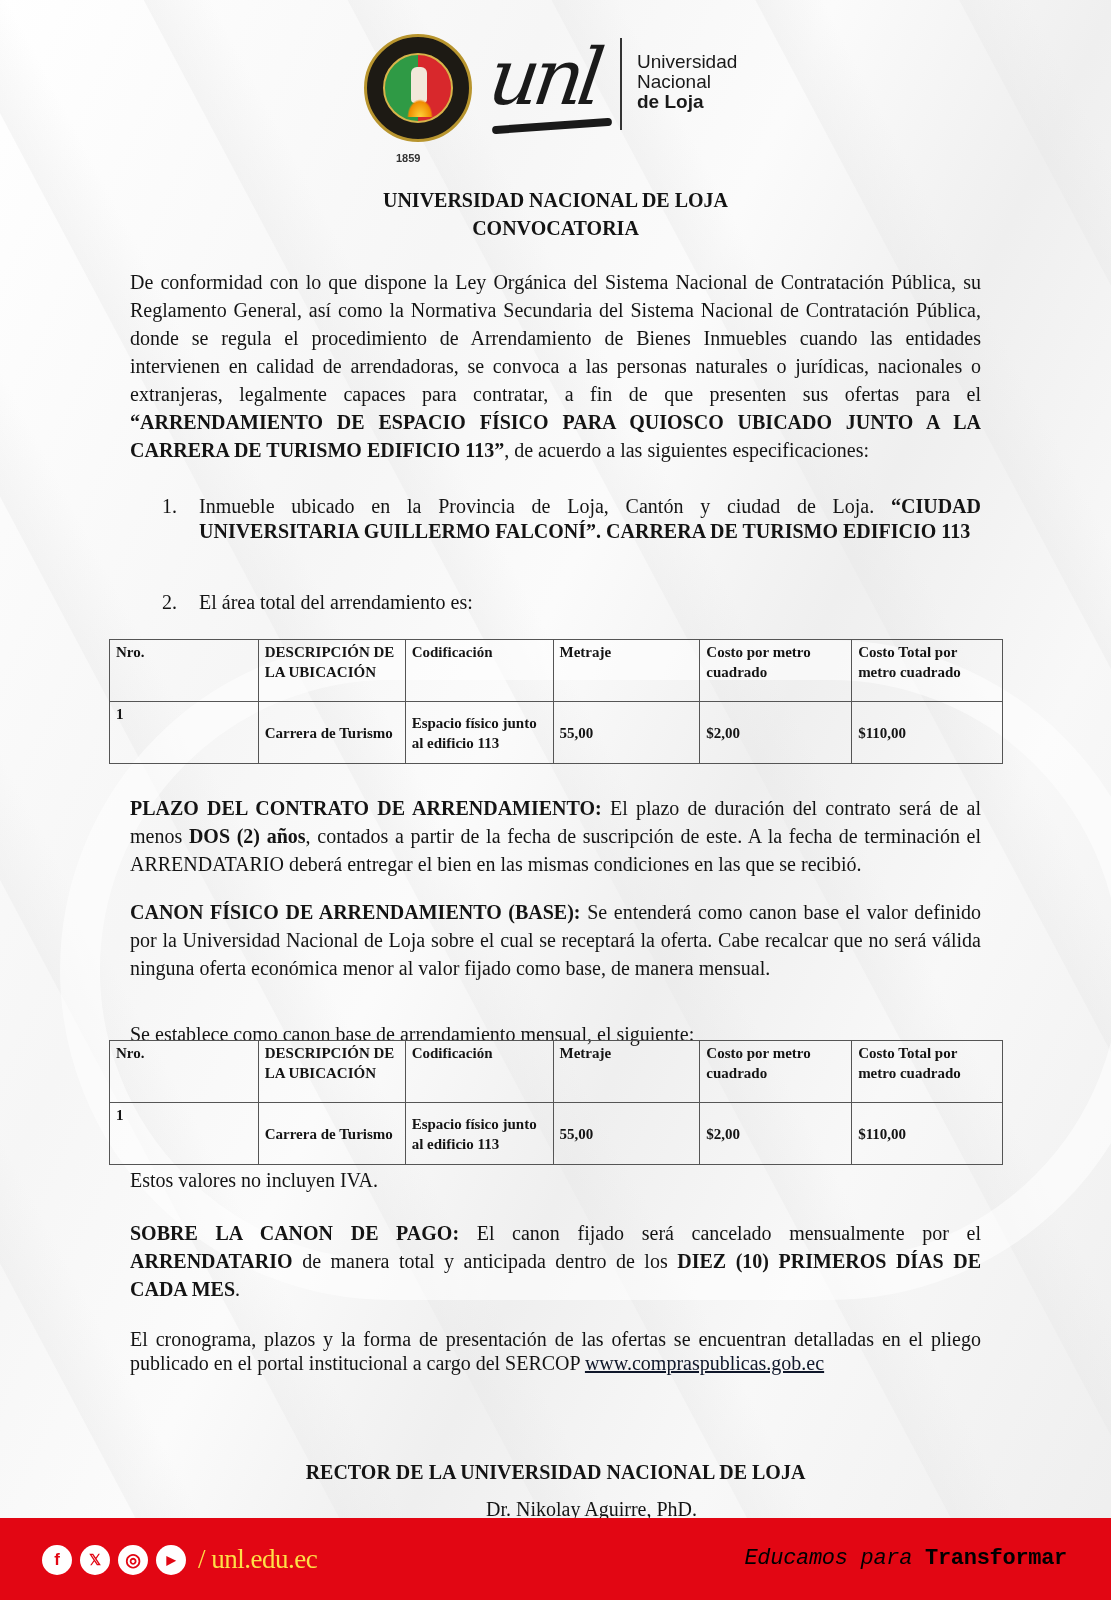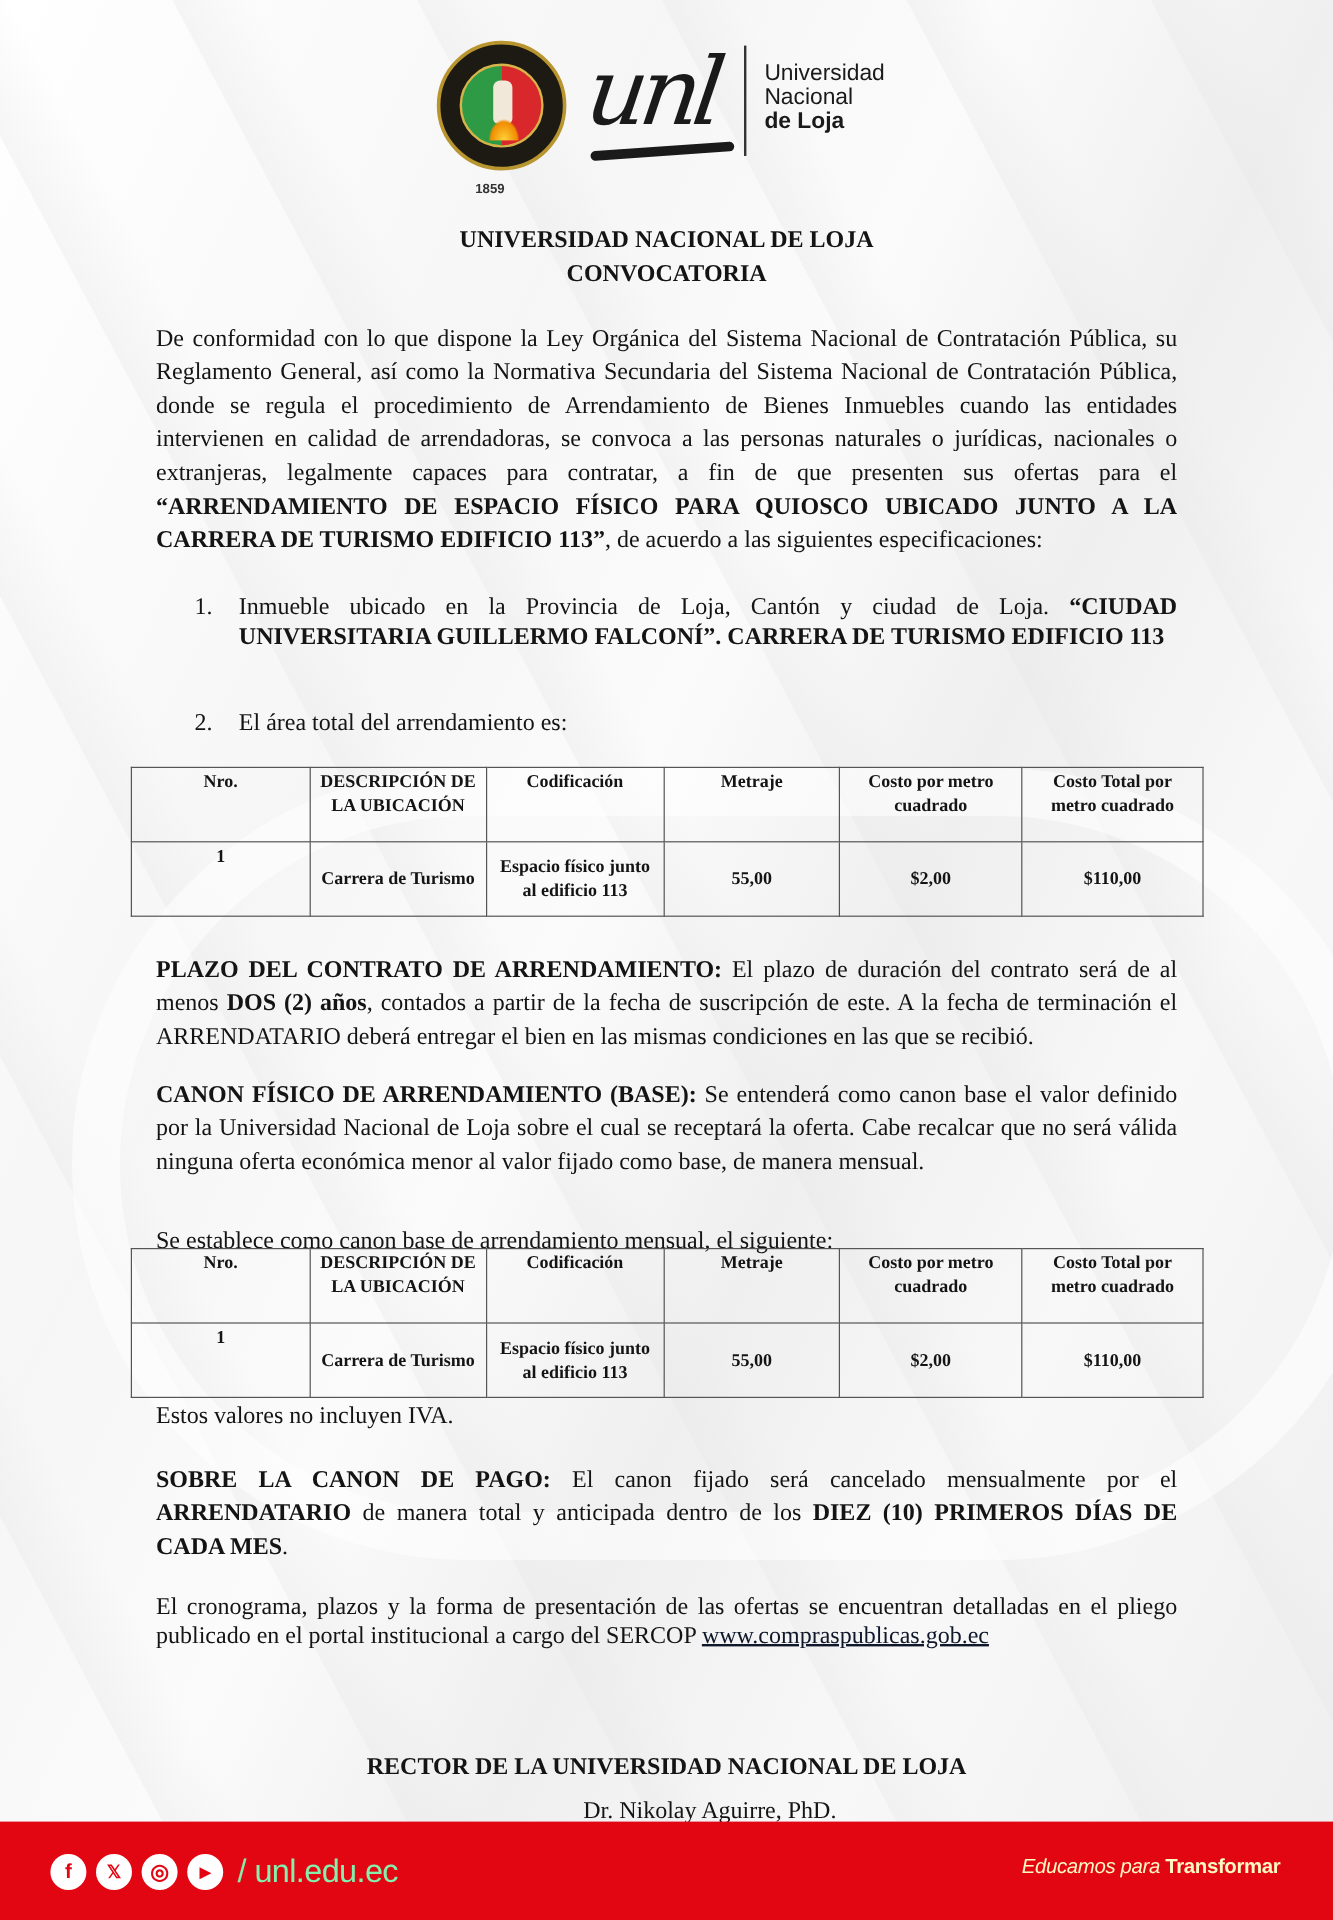--- a/index.html
+++ b/index.html
@@ -71,21 +71,21 @@
   .para b { font-weight: bold; }
   .list-item {
     position: absolute; left: 164px; width: 817px;
     font-size: 20px; line-height: 24.5px; text-align: justify;
   }
   .list-num { position: absolute; left: -2px; }
   .list-text { display: block; margin-left: 35px; }
 
   table.spec {
     position: absolute; left: 109px; width: 894px; border-collapse: collapse;
-    font-size: 15px; line-height: 20px; font-weight: bold; text-align: center;
+    font-size: 15px; line-height: 20px; font-weight: bold; text-align: left;
   }
   table.spec td, table.spec th {
     border: 1px solid #555; padding: 0 6px; vertical-align: top;
   }
   table.spec th { height: 62px; font-weight: bold; padding-top: 2px; }
   table.spec td { height: 62px; vertical-align: middle; }
   table.spec td.nro { vertical-align: top; padding-top: 2px; }
 
   .link { color: #0f172a; text-decoration: underline; }
 
@@ -97,25 +97,25 @@
   .footer {
     position: absolute; left: 0; top: 1518px; width: 1111px; height: 82px; background: #e20613;
   }
   .social { position: absolute; left: 42px; top: 26px; display: flex; align-items: center; }
   .soc-icon {
     width: 30px; height: 30px; border-radius: 50%; background: #ffffff; margin-right: 8px;
     display: flex; align-items: center; justify-content: center;
     font-family: "Liberation Sans", sans-serif; font-weight: bold; color: #e20613; font-size: 17px;
   }
   .site {
-    font-family: Liberation Sans, sans-serif; font-size: 27px; color: #86efac; margin-left: 4px; letter-spacing: -0.5px;
+    font-family: Liberation Serif, serif; font-size: 27px; color: #fde047; margin-left: 4px; letter-spacing: -0.5px;
   }
   .slogan {
-    position: absolute; right: 44px; top: 28px; font-family: Liberation Sans, sans-serif;
-    color: #fef9c3; font-size: 17px; letter-spacing: -0.3px;
+    position: absolute; right: 44px; top: 28px; font-family: Liberation Mono, monospace;
+    color: #000000; font-size: 22px; letter-spacing: -0.3px;
   }
   .slogan .it { font-style: italic; font-weight: normal; }
   .slogan .b { font-weight: bold; }
 </style>
 </head>
 <body>
 
 <div class="bg-stripes"></div>
 <div class="bg-arc"></div>
 

